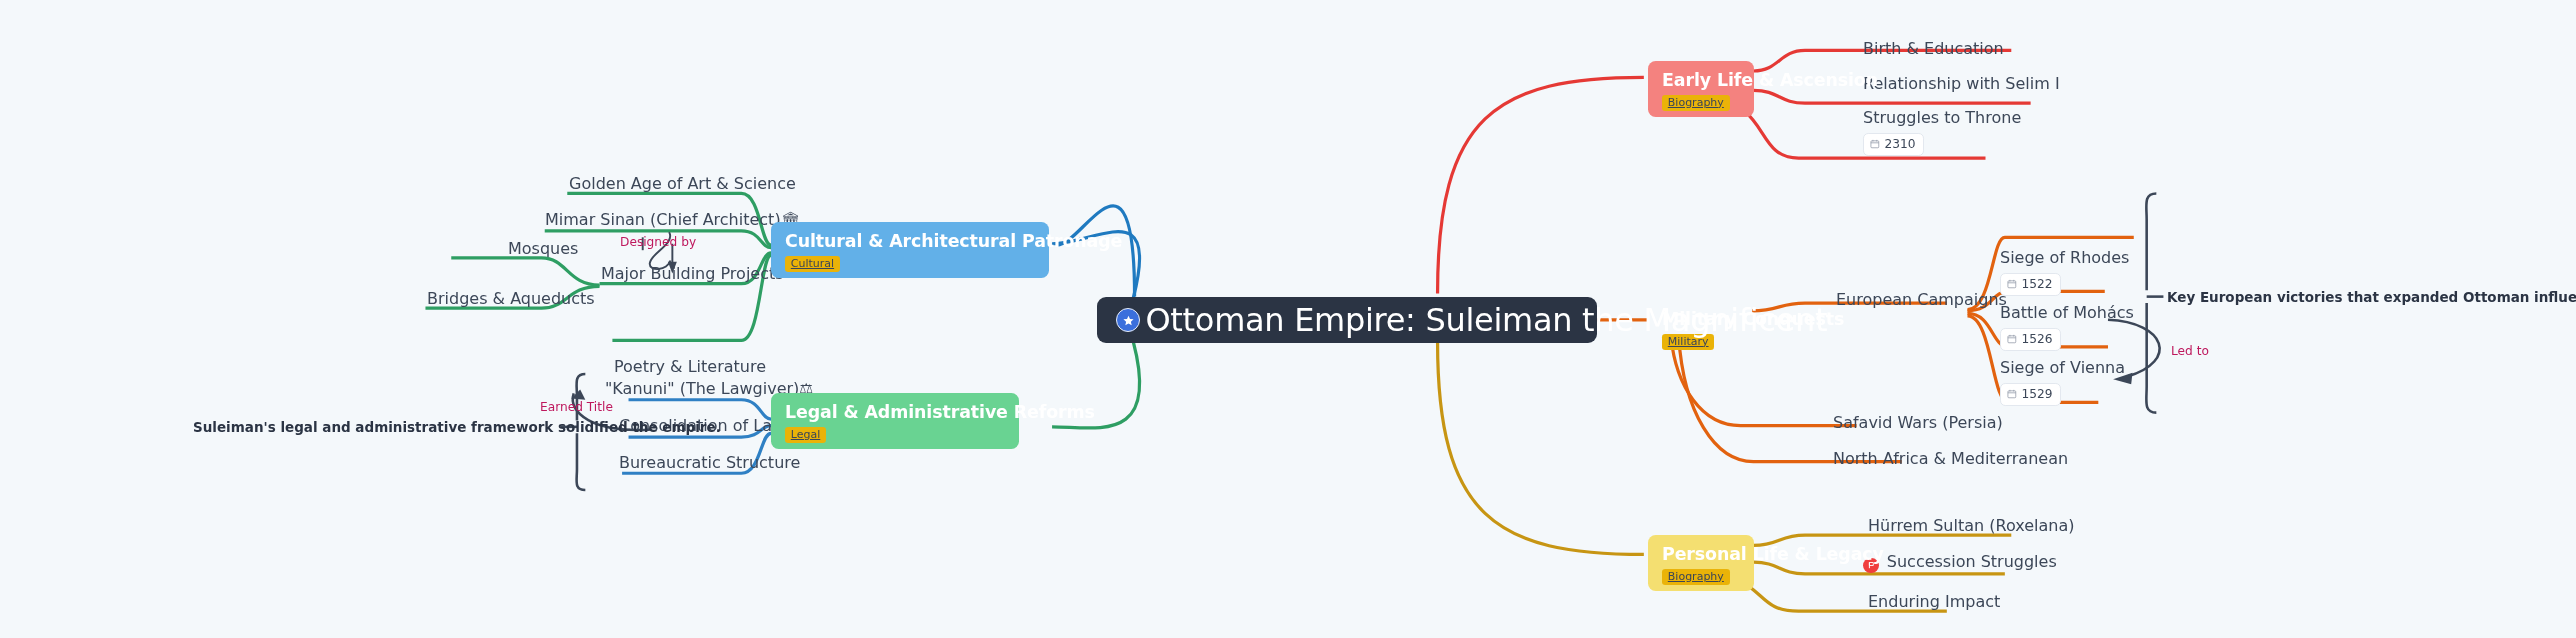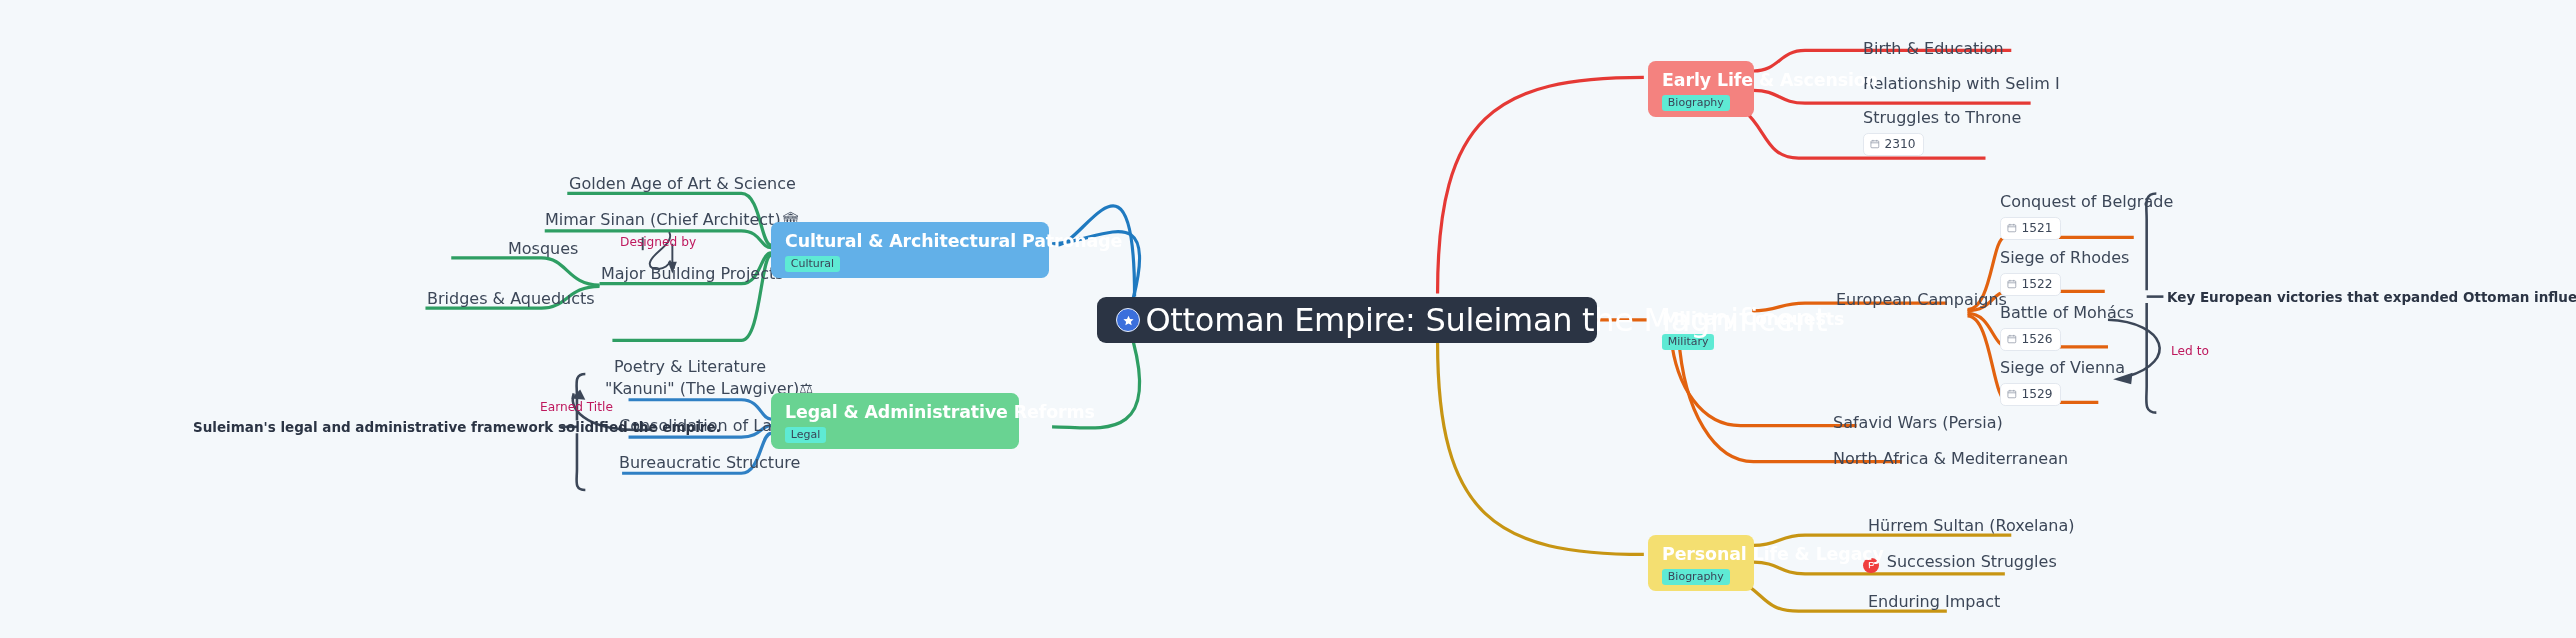--- a/index.html
+++ b/index.html
@@ -66,27 +66,28 @@
   .branch-title {
     font-size: 17.4px;
     font-weight: bold;
     letter-spacing: -0.1px;
     line-height: 1.15;
     display: block;
   }
   .branch-tag {
     display: inline-block;
     margin-top: 4.5px;
-    background: #5eead4;
+    background: #eab308;
     color: #3a4558;
     border-radius: 3.2px;
     font-size: 11px;
     font-weight: normal;
     padding: 1.3px 5.8px 1.9px 5.8px;
     line-height: 1.25;
+    text-decoration: underline;
   }
 
   
   .leaf {
     position: absolute;
     color: #3c4758;
     font-size: 16px;
     line-height: 1.2;
     white-space: nowrap;
     z-index: 15;
@@ -248,32 +249,20 @@
   <div class="leaf" style="left:1836px; top:290px;">
     <span class="leaf-text">European Campaigns</span>
   </div>
   <div class="leaf" style="left:1833px; top:413px;">
     <span class="leaf-text">Safavid Wars (Persia)</span>
   </div>
   <div class="leaf" style="left:1833px; top:449px;">
     <span class="leaf-text">North Africa &amp; Mediterranean</span>
   </div>
 
-  <div class="leaf" style="left:2000px; top:192px;">
-    <span class="leaf-text">Conquest of Belgrade</span><br>
-    <span class="date-badge">
-      <svg class="cal-ico" width="9.7" height="9.7" viewBox="0 0 16 16">
-        <rect x="1.5" y="3" width="13" height="11.5" rx="1.6" fill="none" stroke="#8b93a3" stroke-width="1.2"></rect>
-        <line x1="1.5" y1="6.3" x2="14.5" y2="6.3" stroke="#8b93a3" stroke-width="1.2"></line>
-        <line x1="4.8" y1="1.4" x2="4.8" y2="4.2" stroke="#8b93a3" stroke-width="1.2"></line>
-        <line x1="11.2" y1="1.4" x2="11.2" y2="4.2" stroke="#8b93a3" stroke-width="1.2"></line>
-      </svg>
-      <span>1521</span>
-    </span>
-  </div>
   <div class="leaf" style="left:2000px; top:248px;">
     <span class="leaf-text">Siege of Rhodes</span><br>
     <span class="date-badge">
       <svg class="cal-ico" width="9.7" height="9.7" viewBox="0 0 16 16">
         <rect x="1.5" y="3" width="13" height="11.5" rx="1.6" fill="none" stroke="#8b93a3" stroke-width="1.2"></rect>
         <line x1="1.5" y1="6.3" x2="14.5" y2="6.3" stroke="#8b93a3" stroke-width="1.2"></line>
         <line x1="4.8" y1="1.4" x2="4.8" y2="4.2" stroke="#8b93a3" stroke-width="1.2"></line>
         <line x1="11.2" y1="1.4" x2="11.2" y2="4.2" stroke="#8b93a3" stroke-width="1.2"></line>
       </svg>
       <span>1522</span>

